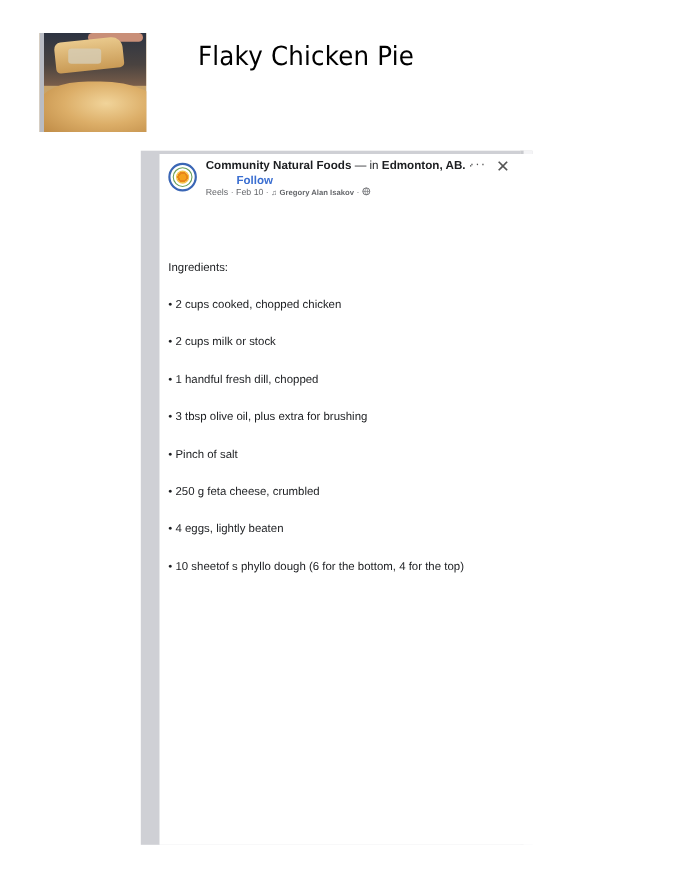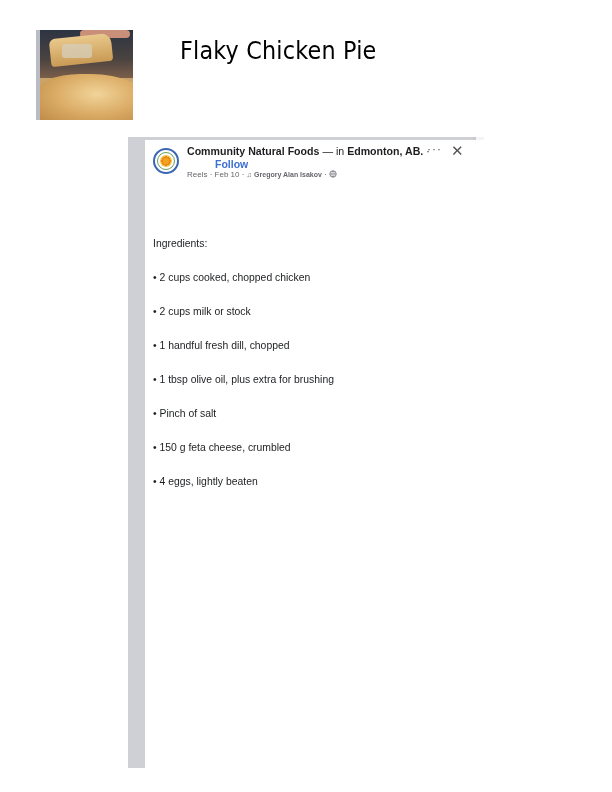--- a/index.html
+++ b/index.html
@@ -81,24 +81,25 @@
     <div class="more">···</div>
     <div class="close">✕</div>
   </div>
 
   <div class="body">
     <div class="gap"></div>
     <p>Ingredients:</p>
     <p>• 2 cups cooked, chopped chicken</p>
     <p>• 2 cups milk or stock</p>
     <p>• 1 handful fresh dill, chopped</p>
-    <p>• 1 tbsp olive oil, plus extra for brushing</p>
+    <p>• 3 tbsp olive oil, plus extra for brushing</p>
     <p>• Pinch of salt</p>
-    <p>• 150 g feta cheese, crumbled</p>
+    <p>• 250 g feta cheese, crumbled</p>
     <p>• 4 eggs, lightly beaten</p>
+    <p>• 10 sheetof s phyllo dough (6 for the bottom, 4 for the top)</p>
     <div class="gap"></div>
     
     
     
     
     
     
     
     
     

